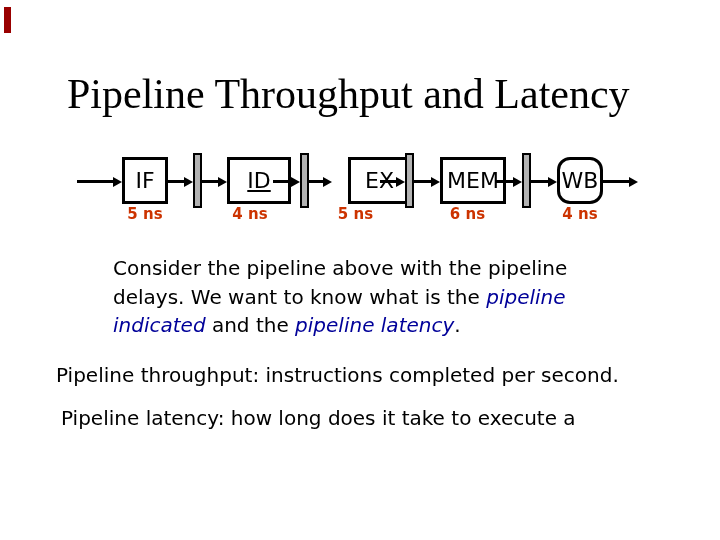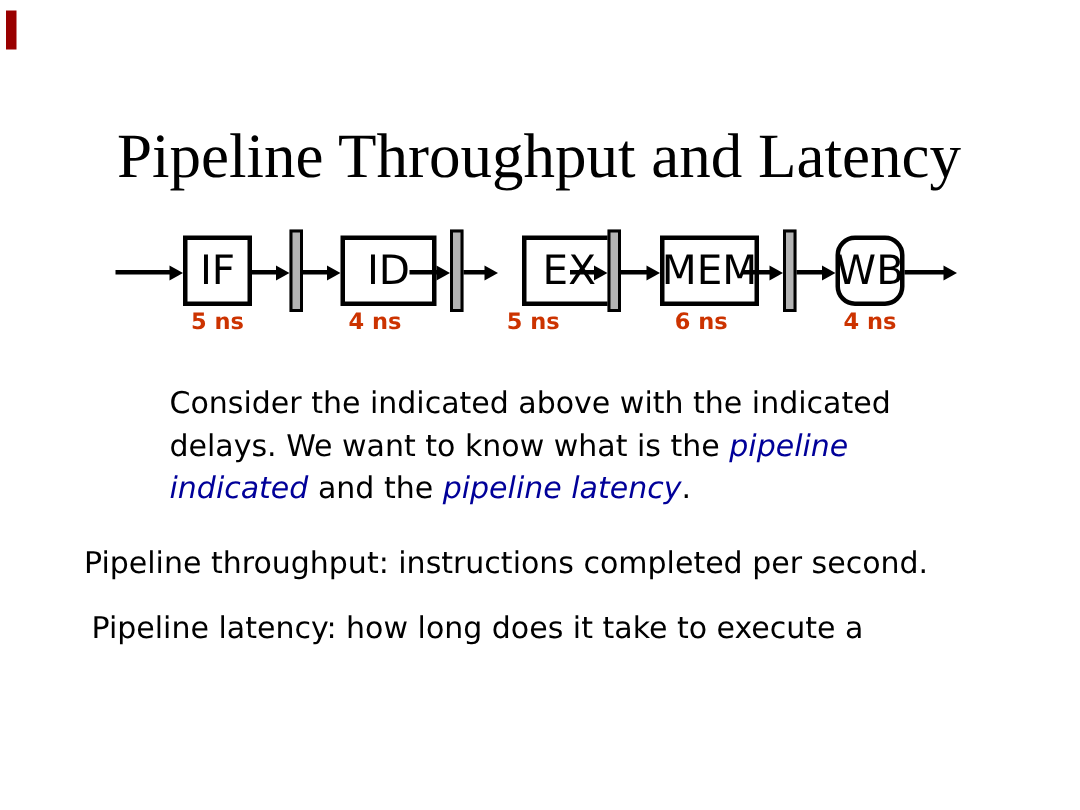--- a/index.html
+++ b/index.html
@@ -5,33 +5,33 @@
   html,body{margin:0;padding:0;background:#ffffff;}
   .slide{
     position:relative;width:720px;height:540px;background:#ffffff;overflow:hidden;
     font-family:"DejaVu Sans",sans-serif;color:#000;
   }
   .accent-mark{
     position:absolute;left:4px;top:7px;width:7px;height:26px;
     background:var(--accent-mark,#990000);
   }
   .title{
-    position:absolute;left:62px;top:66px;margin:16px;
+    position:absolute;left:62px;top:66px;margin:5px;
     font-family:"Liberation Serif","DejaVu Serif",serif;
     font-weight:normal;font-size:42px;line-height:46px;white-space:nowrap;color:#000;
   }
   
   .stage{
     position:absolute;top:157px;height:47px;box-sizing:border-box;
     border:3px solid #000;background:#fff;
     display:flex;align-items:center;justify-content:center;
-    font-size:27px;line-height:22px;white-space:nowrap;
+    font-size:22px;line-height:22px;white-space:nowrap;
   }
   .stage-if {left:122px;width:46px;}
-  .stage-id {left:227px;width:64px;}
+  .stage-id {left:227px;width:64px;text-decoration:underline;}
   .stage-ex {left:348px;width:63px;}
   .stage-mem{left:440px;width:66px;}
   .stage-wb {left:557px;width:46px;border-radius:13px;}
   .reg{
     position:absolute;top:153px;width:9px;height:55px;box-sizing:border-box;
     border:2px solid #000;background:var(--register-fill,#b3b3b3);
   }
   .reg1{left:193px;} .reg2{left:300px;} .reg3{left:405px;} .reg4{left:522px;}
   .arrow{position:absolute;top:175px;height:14px;}
   .arrow::before{
@@ -121,21 +121,21 @@
     <div class="arrow a-out"></div>
 
     <div class="delay delay-1">5 ns</div>
     <div class="delay delay-2">4 ns</div>
     <div class="delay delay-3">5 ns</div>
     <div class="delay delay-4">6 ns</div>
     <div class="delay delay-5">4 ns</div>
   </div>
 
   <div>
-    <div class="bline bline-1"><span>Consider the indicated above with the indicated</span></div>
+    <div class="bline bline-1"><span>Consider the pipeline above with the pipeline</span></div>
     <div class="bline bline-2"><span>delays. We want to know what is the </span><span class="em">pipeline</span></div>
     <div class="bline bline-3"><span class="em">indicated</span><span> and the </span><span class="em">pipeline latency</span><span>.</span></div>
   </div>
 
   <div class="def def-latency-1">Pipeline latency: how long does it take to execute a</div>
   <div class="def def-throughput">Pipeline throughput: instructions completed per second.</div>
 
 </div>
 
 </body></html>

